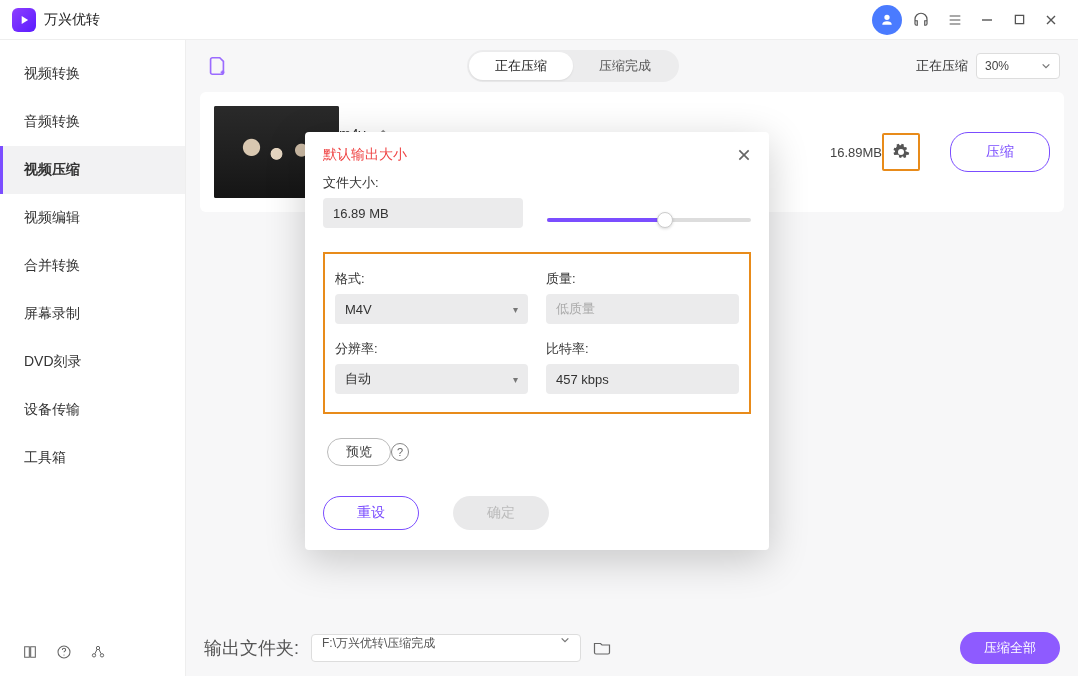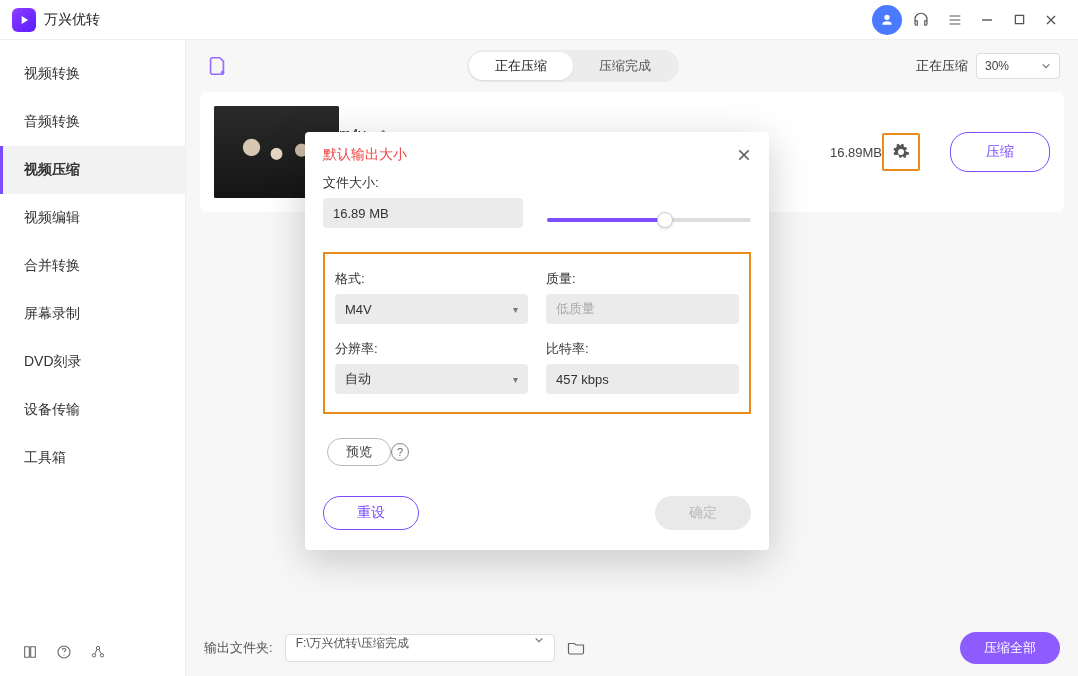--- a/index.html
+++ b/index.html
@@ -38,21 +38,21 @@
 .thumb { width: 125px; height: 92px; background: #111 linear-gradient(180deg,#333,#111); border-radius: 2px; position: relative; overflow:hidden; }
 .thumb::after{content:"";position:absolute;inset:0;background:radial-gradient(circle at 30% 45%,#d8c7b0 8%,transparent 9%),radial-gradient(circle at 50% 52%,#e5d5c0 7%,transparent 8%),radial-gradient(circle at 70% 48%,#cdbca6 6%,transparent 7%),linear-gradient(180deg,#2a2a2a 0%,#1e1e1e 60%,#151515 100%);}
 .item-main { flex: 1; }
 .format-row { display: flex; align-items: center; gap: 10px; font-size: 14px; color: #333; margin-bottom: 36px; }
 .edit-icon { color: #888; cursor: pointer; }
 .size-text { font-size: 13px; color: #444; }
 .gear-box { width: 38px; height: 38px; border: 2px solid #e88b1a; border-radius: 2px; display: flex; align-items: center; justify-content: center; color: #555; cursor: pointer; margin-right: 30px; }
 .compress-btn { width: 100px; height: 40px; border: 1.5px solid #7b4dff; color: #7b4dff; background: #fff; border-radius: 18px; font-size: 14px; cursor: pointer; }
 
 .footer { height: 56px; display: flex; align-items: center; padding: 0 18px; gap: 12px; }
-.footer-label { color: #555; font-size: 13px; }
+.footer-label { color: #555; font-size: 18px; }
 .path-select { flex: 0 0 270px; height: 28px; background: #fff; border: 1px solid #ddd; border-radius: 4px; padding: 0 10px; font-size: 12px; color: #555; display:flex; align-items:flex-start; justify-content:space-between; cursor:pointer; }
 .folder-icon { color: #666; cursor: pointer; }
 .footer .spacer { flex: 1; }
 .compress-all { background: #8e5bff; color: #fff; border: none; height: 32px; padding: 0 24px; border-radius: 16px; font-size: 13px; cursor: pointer; }
 
 
 .overlay { position: absolute; left: 305px; top: 132px; width: 464px; background: #fff; border-radius: 4px; box-shadow: 0 10px 40px rgba(0,0,0,0.2); z-index: 100; padding-bottom: 20px;}
 .dlg-head { display: flex; align-items: center; justify-content: space-between; padding: 14px 18px 10px; font-size: 14px; color: #ef4444; }
 .dlg-close { cursor: pointer; color: #666; font-size: 16px; }
 .dlg-body { padding: 0 18px; }
@@ -69,21 +69,21 @@
 .grid { display: flex; gap: 18px; }
 .grid .col { flex: 1; }
 .sel { width: 100%; height: 30px; background: #ebebec; border: none; border-radius: 4px; padding: 0 10px; font-size: 13px; color: #333; display:flex; align-items:center; justify-content:space-between; cursor:pointer; }
 .sel .chev { color: #777; font-size: 10px; }
 .qual { color: #aaa; cursor:default; }
 .bitrate { width: 100%; height: 30px; background: #ebebec; border: none; border-radius: 4px; padding: 0 10px; font-size: 13px; color: #333; }
 .preview-row { display:flex; align-items:center; margin-bottom:30px; padding: 0 4px;}
 .preview-btn { height: 28px; padding: 0 18px; border: 1px solid #bbb; background:#fff; border-radius: 16px; font-size: 13px; color:#444; cursor:pointer;}
 .help-icon { width:18px; height:18px; border:1.5px solid #888; border-radius:50%; display:flex; align-items:center; justify-content:center; font-size:11px; color:#666; cursor:pointer;}
 
-.dlg-foot { display:flex; justify-content:space-between; gap:34px; padding: 0 18px; }
+.dlg-foot { display:flex; justify-content:flex-start; gap:34px; padding: 0 18px; }
 .btn-outline { height: 34px; width: 96px; border: 1.5px solid #7b4dff; color:#7b4dff; background:#fff; border-radius: 18px; font-size: 14px; cursor:pointer; }
 .btn-disabled { height: 34px; width: 96px; border: none; background:#e9e9ea; color:#bbb; border-radius: 18px; font-size: 14px; cursor:default; }
 
 svg { display: block; }
 </style>
 </head>
 <body>
 
 <div class="titlebar">
   <div class="logo">

